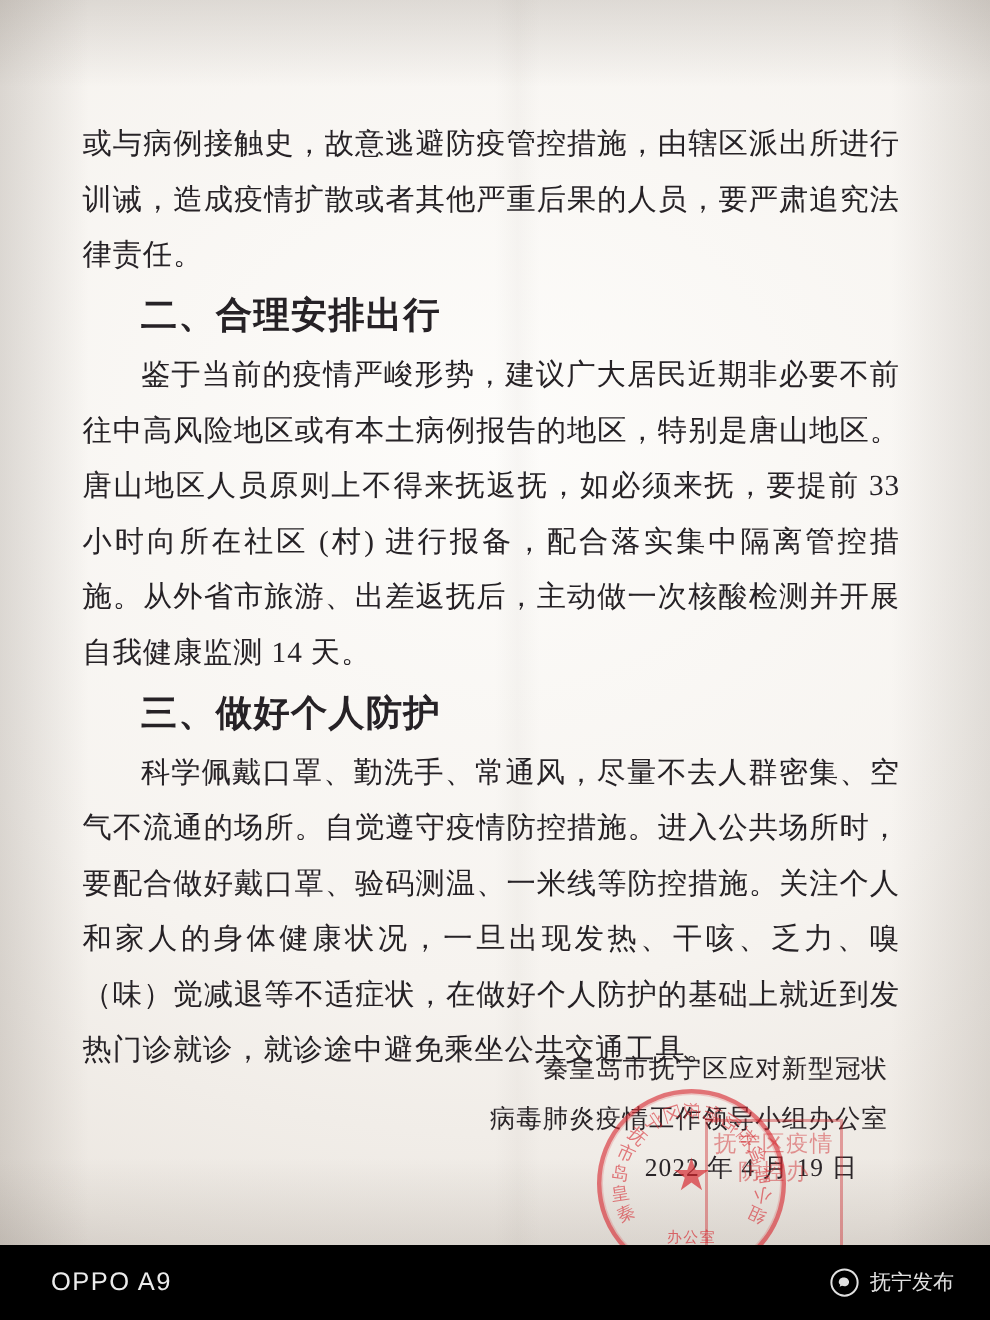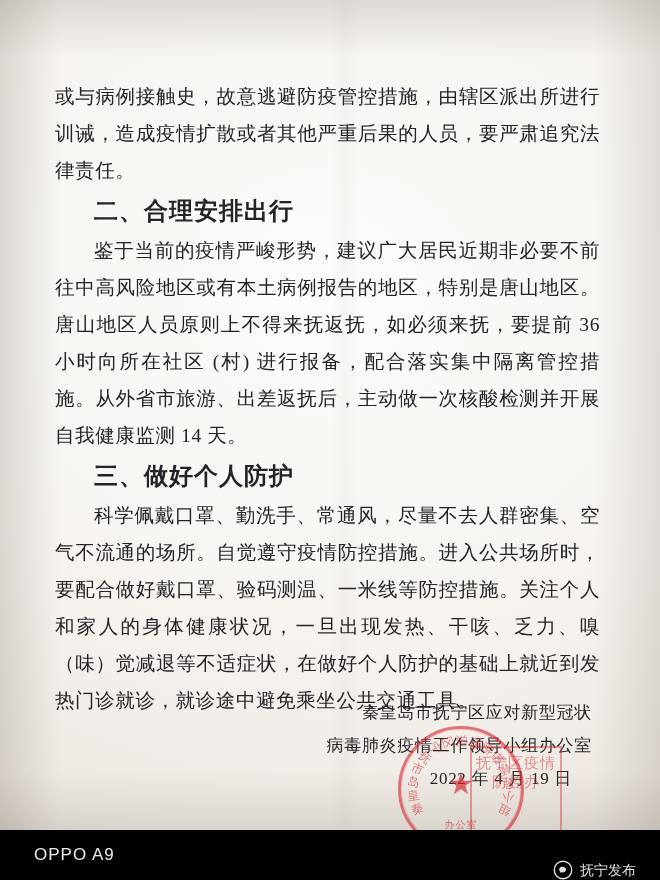--- a/index.html
+++ b/index.html
@@ -175,21 +175,21 @@
     letter-spacing: 1px;
     opacity: 0.92;
     text-align: right;
   }
   .wm-watermark {
     position: absolute;
     right: 24px;
     top: 0;
     height: 50px;
     display: flex;
-    align-items: flex-end;
+    align-items: center;
     gap: 7px;
     color: #ffffff;
     font-family: "Liberation Sans", sans-serif;
     font-size: 14px;
     opacity: 0.88;
   }
   .wm-icon {
     width: 20px;
     height: 20px;
     display: block;
@@ -209,21 +209,21 @@
 <body>
 
 <div class="page">
 
   <div class="paper">
     <div class="crease"></div>
 
     <div class="doc-body">
       <p class="para">或与病例接触史，故意逃避防疫管控措施，由辖区派出所进行训诫，造成疫情扩散或者其他严重后果的人员，要严肃追究法律责任。</p>
       <p class="heading">二、合理安排出行</p>
-      <p class="para indent">鉴于当前的疫情严峻形势，建议广大居民近期非必要不前往中高风险地区或有本土病例报告的地区，特别是唐山地区。唐山地区人员原则上不得来抚返抚，如必须来抚，要提前 36 小时向所在社区 (村) 进行报备，配合落实集中隔离管控措施。从外省市旅游、出差返抚后，主动做一次核酸检测并开展自我健康监测 14 天。</p>
+      <p class="para indent">鉴于当前的疫情严峻形势，建议广大居民近期非必要不前往中高风险地区或有本土病例报告的地区，特别是唐山地区。唐山地区人员原则上不得来抚返抚，如必须来抚，要提前 33 小时向所在社区 (村) 进行报备，配合落实集中隔离管控措施。从外省市旅游、出差返抚后，主动做一次核酸检测并开展自我健康监测 14 天。</p>
       <p class="heading">三、做好个人防护</p>
       <p class="para indent">科学佩戴口罩、勤洗手、常通风，尽量不去人群密集、空气不流通的场所。自觉遵守疫情防控措施。进入公共场所时，要配合做好戴口罩、验码测温、一米线等防控措施。关注个人和家人的身体健康状况，一旦出现发热、干咳、乏力、嗅（味）觉减退等不适症状，在做好个人防护的基础上就近到发热门诊就诊，就诊途中避免乘坐公共交通工具。</p>
     </div>
 
     <div class="signature">
       <span class="sig-line">秦皇岛市抚宁区应对新型冠状</span>
       <span class="sig-line">病毒肺炎疫情工作领导小组办公室</span>
       <span class="sig-date">2022 年 4 月 19 日</span>
     </div>
 

